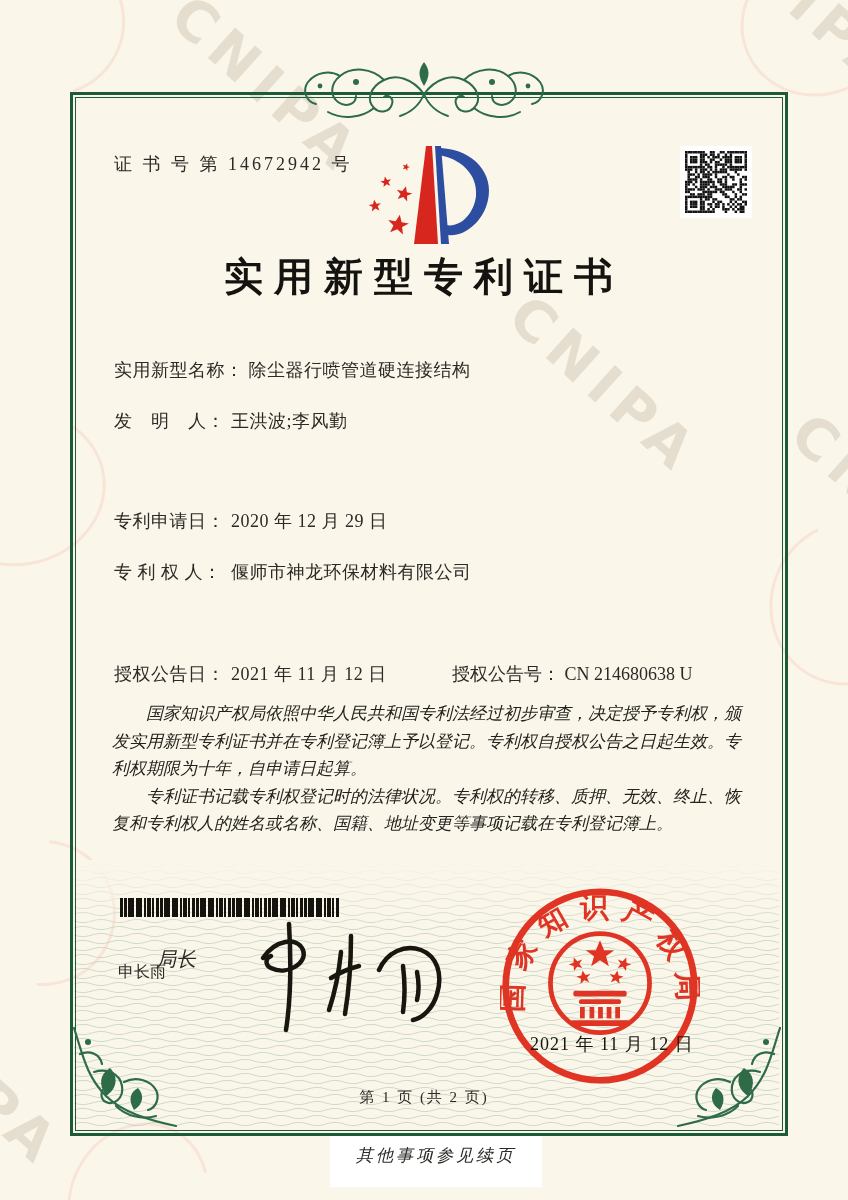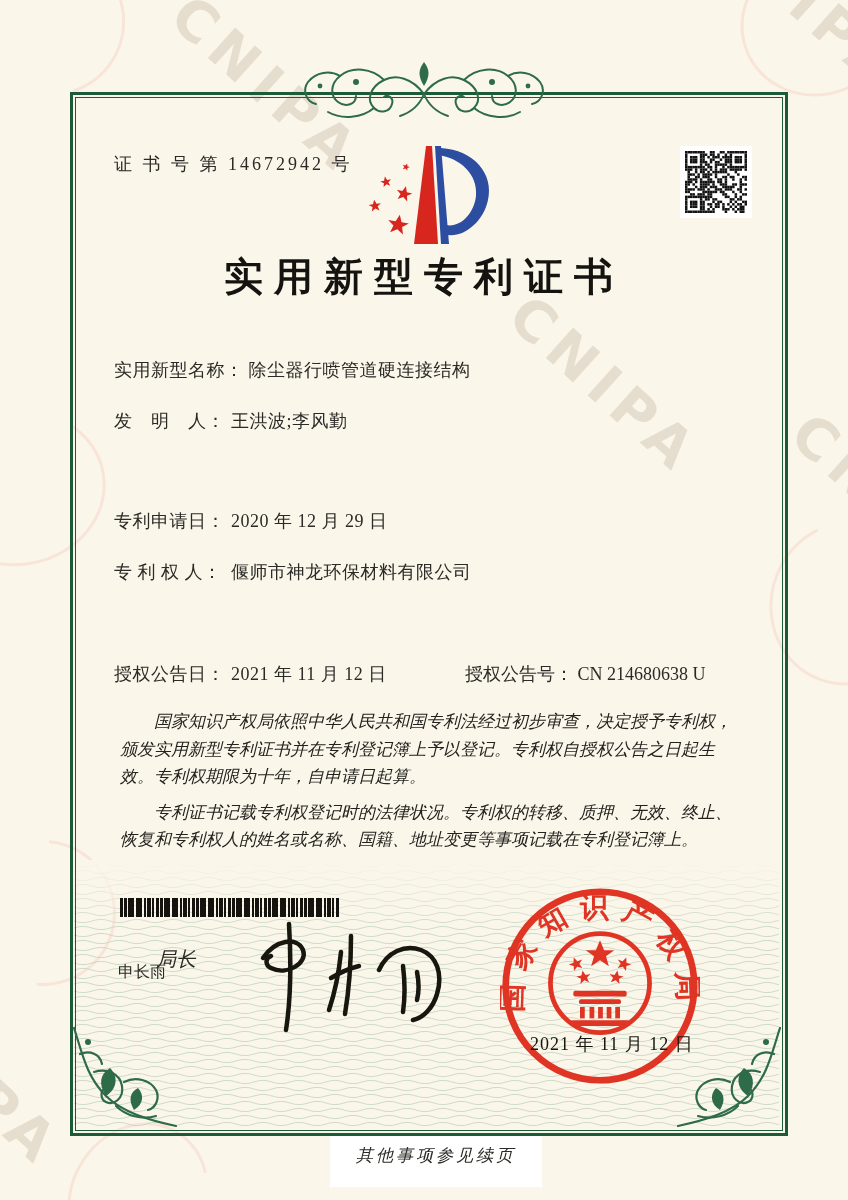--- a/index.html
+++ b/index.html
@@ -37,26 +37,26 @@
   .logo{position:absolute; left:348px; top:140px;}
   .qr-box{position:absolute; left:680px; top:146px; width:72px; height:72px;
     background:#fff; display:flex; align-items:center; justify-content:center;}
   .doc-title{position:absolute; left:0; top:250px; width:848px; text-align:center;
     font-size:39px; font-weight:bold; letter-spacing:11px; color:#141310;}
   
   .row{position:absolute; left:114px; font-size:18px; letter-spacing:0.5px; white-space:nowrap;}
   .row .lbl{display:inline-block; min-width:112px;}
   .row .val{display:inline-block;}
   .r0{top:358px}.r1{top:409px}.r2{top:459px}.r3{top:509px}.r4{top:560px}.r5{top:611px}
-  .grant2{position:absolute; left:452px; top:662px; font-size:18px; white-space:nowrap;margin-left:13px;}
+  .grant2{position:absolute; left:452px; top:662px; font-size:18px; white-space:nowrap;}
   .r6{top:662px}
   
   .body-text{position:absolute; left:112px; top:700px; width:638px;
     font-size:17px; line-height:1.62; font-style:italic; color:#23221e;}
-  .body-text p{margin:8px; text-indent:2em;}
+  .body-text p{margin:0; text-indent:2em;}
   
   .barcode{position:absolute; left:120px; top:898px; width:220px; height:19px;
     background:
       repeating-linear-gradient(90deg,#14130e 0 2px,transparent 2px 4px),
       repeating-linear-gradient(90deg,#14130e 0 3px,transparent 3px 9px),
       repeating-linear-gradient(90deg,#14130e 0 1px,transparent 1px 6px);}
   
   .director-title{position:absolute; left:118px; top:946px; font-size:20px; font-style:italic;margin-left:38px;}
   .director-name{position:absolute; left:118px; top:962px; font-size:16px; }
   .signature{position:absolute; left:245px; top:918px;}
@@ -643,15 +643,16 @@
       <rect x="84" y="127" width="5" height="12"></rect>
       <rect x="94" y="127" width="5" height="12"></rect>
       <rect x="103" y="127" width="5" height="12"></rect>
       <rect x="112" y="127" width="5" height="12"></rect>
       <rect x="121" y="127" width="5" height="12"></rect>
       <rect x="74" y="141" width="62" height="6" rx="2"></rect>
     </g>
   </svg>
   <div class="seal-date">2021 年 11 月 12 日</div>
 
+  <div class="page-num">第 1 页 (共 2 页)</div>
   <div class="cont-note">其他事项参见续页</div>
 
 </div>
 
 </body></html>

